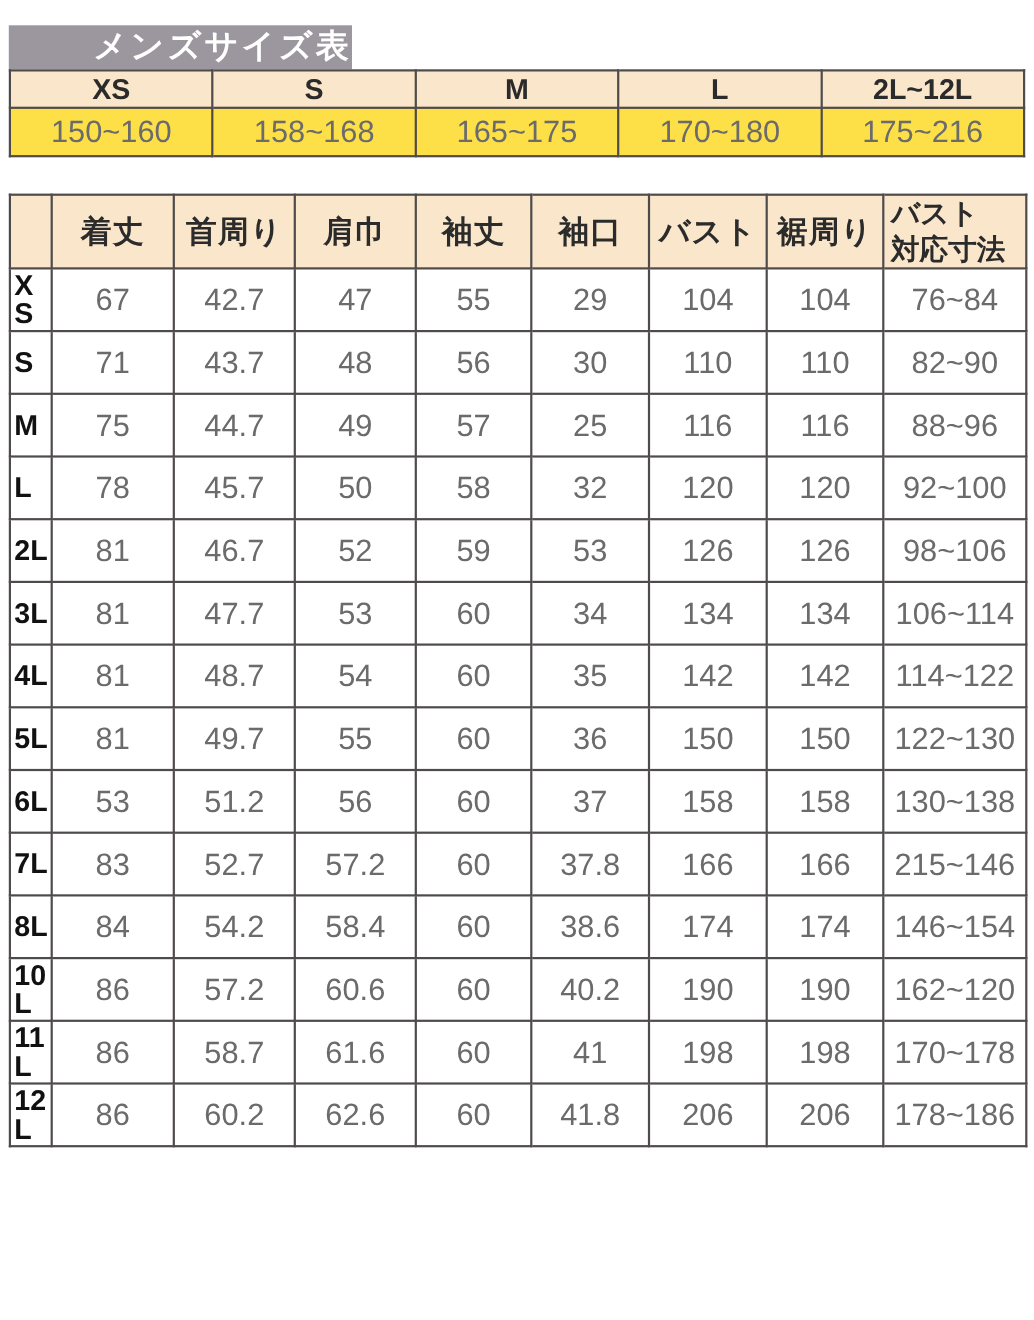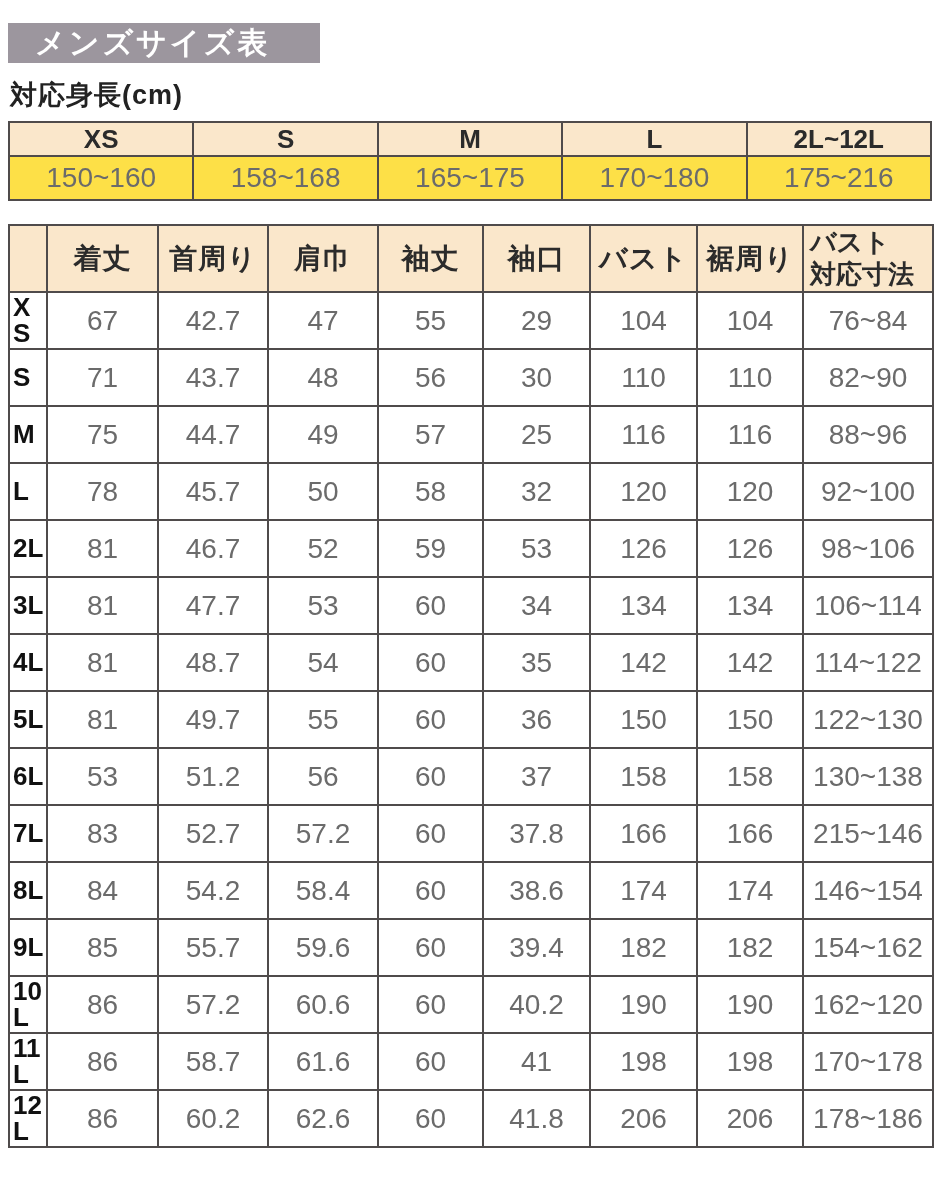--- a/index.html
+++ b/index.html
@@ -15,20 +15,21 @@
   .title-bar {
     width: 312px;
     height: 40px;
     background: #9c969e;
     color: #ffffff;
     font-size: 30px;
     font-weight: bold;
     line-height: 40px;
     padding-left: 27px;
     letter-spacing: 3px;
+    text-align: right;
   }
 
   .subtitle {
     margin: 14px 0 8px 2px;
     font-size: 27px;
     font-weight: bold;
     color: #222222;
     letter-spacing: 1px;
   }
 
@@ -53,21 +54,21 @@
   .height-table td {
     height: 44px;
     font-size: 28px;
     color: #6b6b6b;
     text-align: center;
     vertical-align: middle;
     background: #fde047;
   }
 
   
-  .size-table { margin-top: 23px; }
+  .size-table { margin-top: 33px; }
   .size-table th.col-h {
     background: #fae7cb;
     height: 67px;
     font-size: 28px;
     font-weight: bold;
     color: #2b2b2b;
     text-align: center;
     vertical-align: middle;
     letter-spacing: 1px;
   }
@@ -100,21 +101,20 @@
     background: #ffffff;
   }
 </style>
 </head>
 <body>
 
 <div class="page">
 
   <div class="title-bar">メンズサイズ表</div>
 
-  <div class="subtitle">対応身長(cm)</div>
 
   <table class="height-table">
     <thead>
         <tr>
           <th class="col-h">XS</th>
           <th class="col-h">S</th>
           <th class="col-h">M</th>
           <th class="col-h">L</th>
           <th class="col-h">2L~12L</th>
         </tr>
@@ -272,31 +272,20 @@
           <td>84</td>
           <td>54.2</td>
           <td>58.4</td>
           <td>60</td>
           <td>38.6</td>
           <td>174</td>
           <td>174</td>
           <td>146~154</td>
         </tr>
         <tr>
-          <th class="row-h">9L</th>
-          <td>85</td>
-          <td>55.7</td>
-          <td>59.6</td>
-          <td>60</td>
-          <td>39.4</td>
-          <td>182</td>
-          <td>182</td>
-          <td>154~162</td>
-        </tr>
-        <tr>
           <th class="row-h">10L</th>
           <td>86</td>
           <td>57.2</td>
           <td>60.6</td>
           <td>60</td>
           <td>40.2</td>
           <td>190</td>
           <td>190</td>
           <td>162~120</td>
         </tr>

